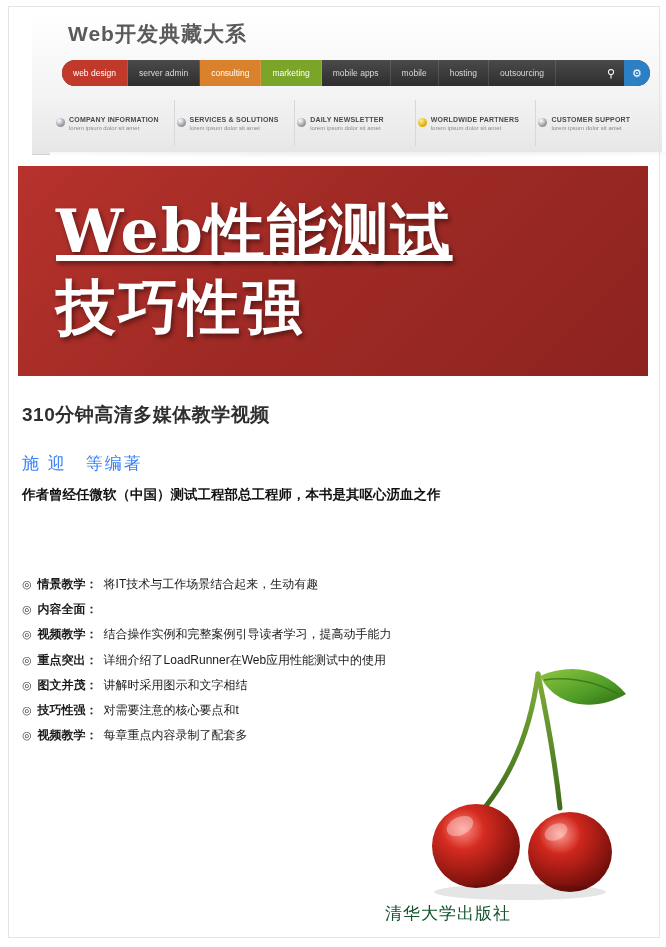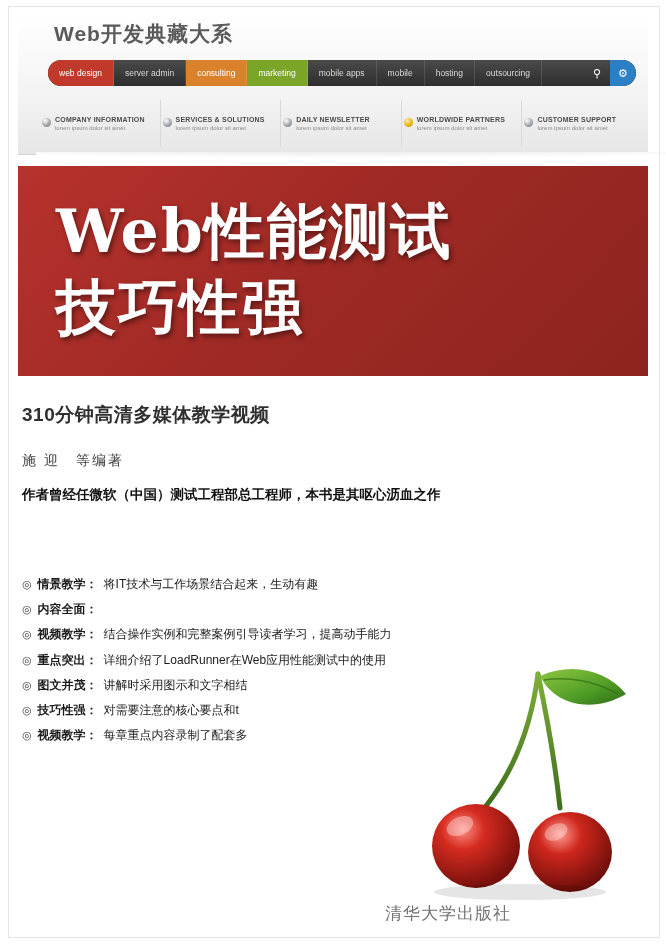--- a/index.html
+++ b/index.html
@@ -18,21 +18,21 @@
     position: absolute;
     left: 0; top: 0;
     width: 666px;
     height: 947px;
     background: #ffffff;
   }
 
   
   .banner {
     position: absolute;
-    left: 18px;
+    left: 32px;
     top: 14px;
     width: 630px;
     height: 140px;
     background: linear-gradient(180deg,#ffffff 0%, #f3f3f3 60%, #e6e6e6 100%);
     border-bottom: 1px solid #d2d2d2;
   }
   .banner-title {
     position: absolute;
     left: 36px;
     top: 6px;
@@ -141,20 +141,21 @@
     position: absolute;
     left: 38px;
     top: 26px;
     font-family: "DejaVu Serif", serif;
     font-weight: bold;
     font-size: 60px;
     color: #ffffff;
     letter-spacing: 2px;
     text-shadow: 2px 3px 5px rgba(0,0,0,.45);
     white-space: nowrap;
+    text-decoration: underline;
   }
   .title-sub {
     position: absolute;
     left: 38px;
     top: 102px;
     font-family: "DejaVu Serif", serif;
     font-weight: bold;
     font-size: 60px;
     color: #ffffff;
     letter-spacing: 2px;
@@ -169,22 +170,22 @@
     top: 402px;
     font-size: 19px;
     font-weight: bold;
     color: #2f2f2f;
     letter-spacing: .5px;
   }
   .author-line {
     position: absolute;
     left: 22px;
     top: 452px;
-    font-size: 14px;
-    color: #404040;
+    font-size: 17px;
+    color: #3b82f6;
     letter-spacing: 2px;
   }
 
   .blurb {
     position: absolute;
     left: 22px;
     top: 484px;
     width: 620px;
     font-size: 13.5px;
     font-weight: bold;
@@ -223,21 +224,21 @@
     height: 240px;
   }
 
   .publisher {
     position: absolute;
     left: 0;
     right: 0;
     bottom: 22px;
     text-align: center;
     font-size: 17px;
-    color: #737373;
+    color: #14532d;
     letter-spacing: 1px;
     margin-top: 44px;
   }
   .publisher span { margin-left: 230px; }
 
   .page-edge {
     position: absolute;
     left: 8px; top: 6px;
     width: 650px; height: 930px;
     border: 1px solid #e4e4e4;

